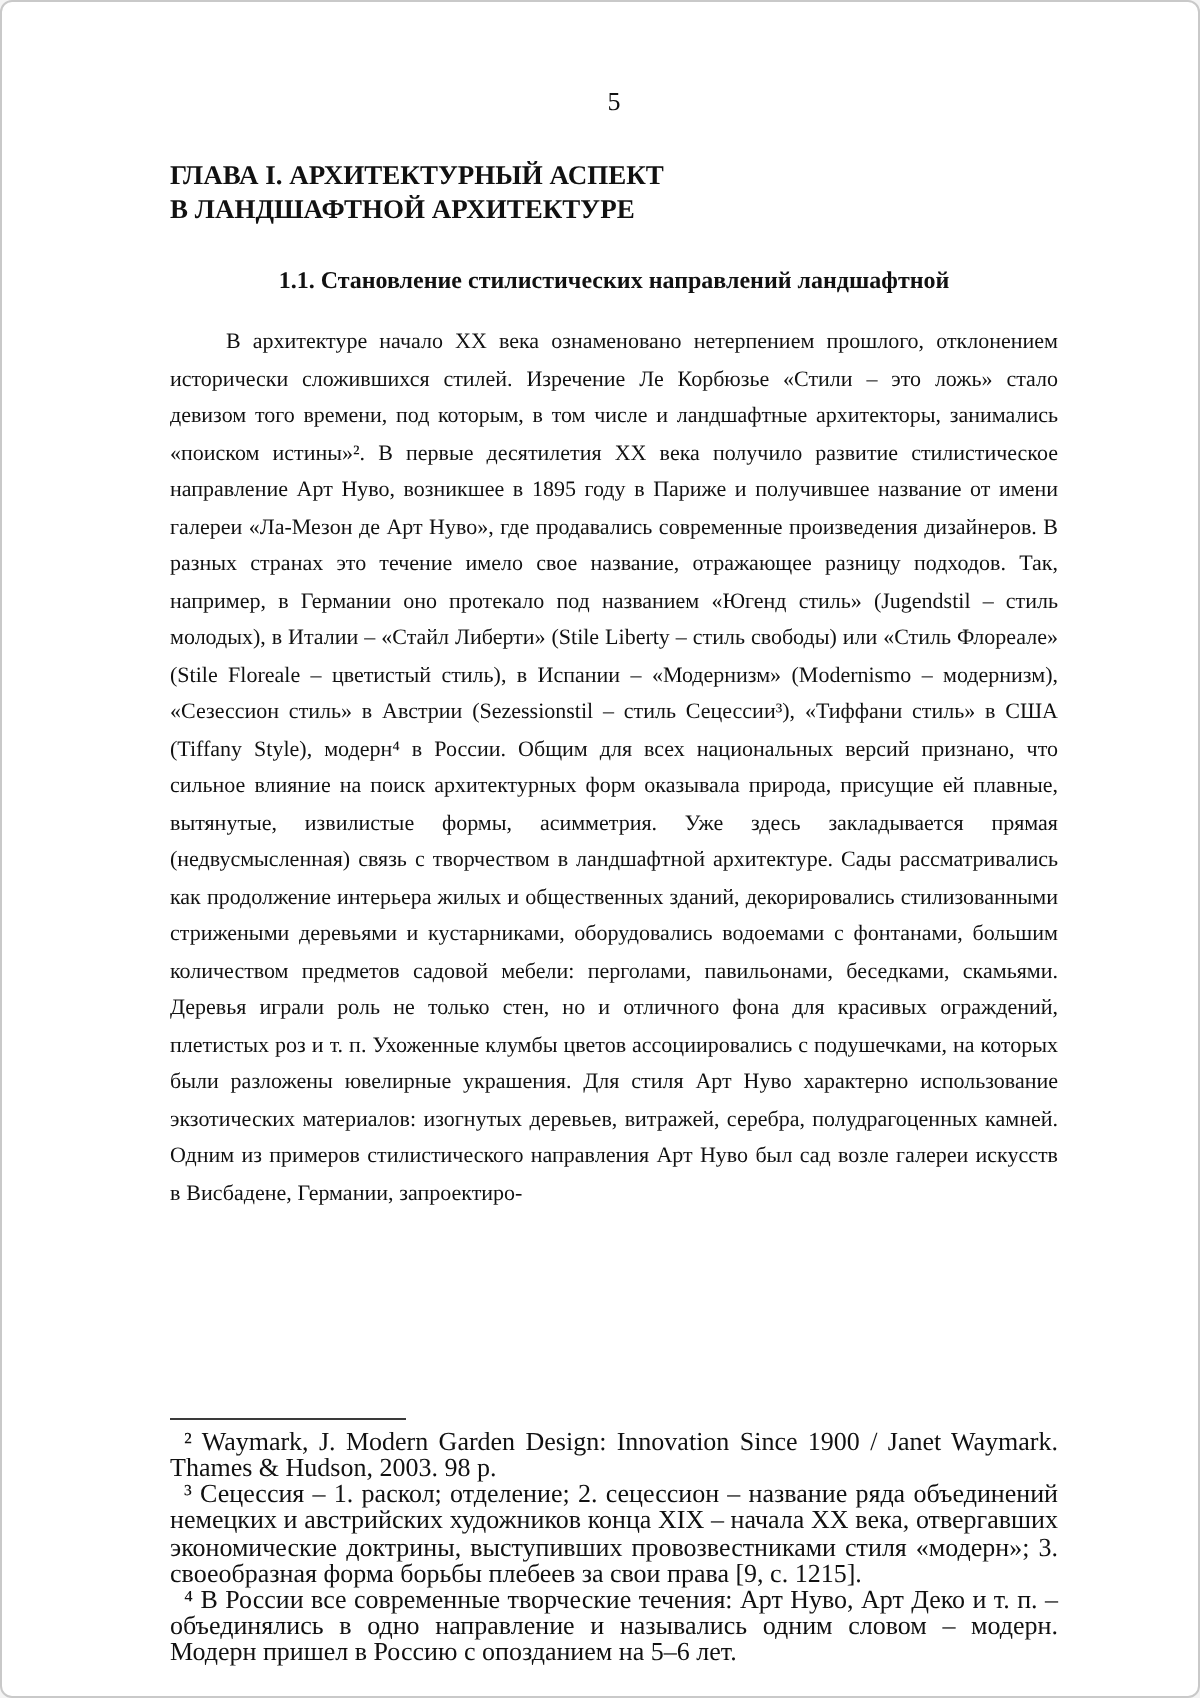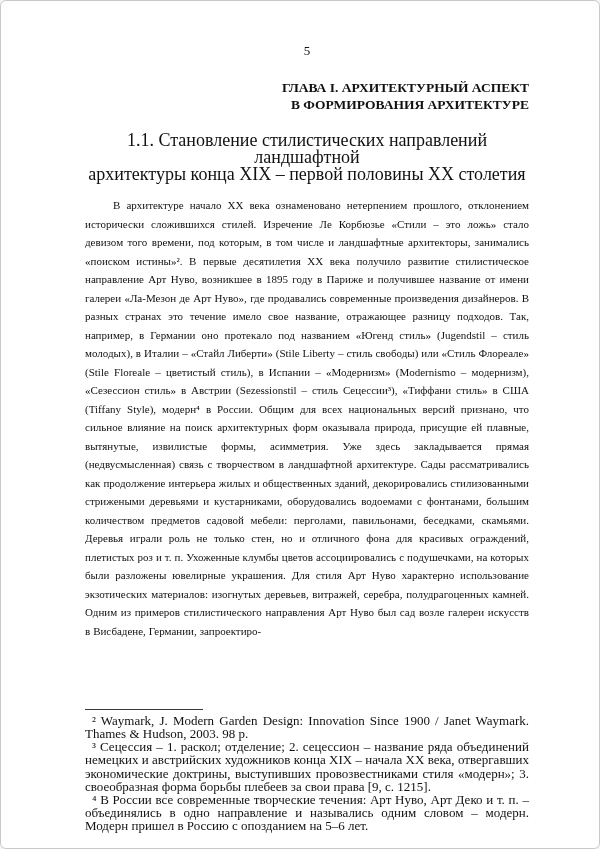--- a/index.html
+++ b/index.html
@@ -23,28 +23,28 @@
   }
   .page-number {
     text-align: center;
     font-size: 13px;
     line-height: 16px;
   }
   .chapter-heading {
     margin: 20px 0 0;
     font-size: 13.5px;
     font-weight: bold;
-    text-align: right;
+    text-align: left;
     line-height: 17px;
   }
   .chapter-heading .hline, .section-heading .hline { display: block; }
   .section-heading {
     margin: 19px 0 0;
-    font-size: 18px;
-    font-weight: normal;
+    font-size: 12px;
+    font-weight: bold;
     text-align: center;
     line-height: 17px;
   }
   .body-text {
     margin: 13px 0 0;
     font-size: 11px;
     line-height: 18.5px;
     text-align: justify;
     text-indent: 28px;
     word-spacing: 0.2px;
@@ -66,26 +66,25 @@
 </style>
 </head>
 <body>
 
 <div class="page">
 
   <div class="page-number">5</div>
 
   <h1 class="chapter-heading">
     <span class="hline">ГЛАВА I. АРХИТЕКТУРНЫЙ АСПЕКТ</span>
-    <span class="hline">В ФОРМИРОВАНИЯ АРХИТЕКТУРЕ</span>
+    <span class="hline">В ЛАНДШАФТНОЙ АРХИТЕКТУРЕ</span>
   </h1>
 
   <h2 class="section-heading">
     <span class="hline">1.1.  Становление стилистических направлений ландшафтной</span>
-    <span class="hline">архитектуры конца XIX – первой половины XX столетия</span>
   </h2>
 
   <p class="body-text">В архитектуре начало XX века ознаменовано нетерпением прошлого, отклонением исторически сложившихся стилей. Изречение Ле Корбюзье «Стили – это ложь» стало девизом того времени, под которым, в том числе и ландшафтные архитекторы, занимались «поиском истины»². В первые десятилетия XX века получило развитие стилистическое направление Арт Нуво, возникшее в 1895 году в Париже и получившее название от имени галереи «Ла-Мезон де Арт Нуво», где продавались современные произведения дизайнеров. В разных странах это течение имело свое название, отражающее разницу подходов. Так, например, в Германии оно протекало под названием «Югенд стиль» (Jugendstil – стиль молодых), в Италии – «Стайл Либерти» (Stile Liberty – стиль свободы) или «Стиль Флореале» (Stile Floreale – цветистый стиль), в Испании – «Модернизм» (Modernismo – модернизм), «Сезессион стиль» в Австрии (Sezessionstil – стиль Сецессии³), «Тиффани стиль» в США (Tiffany Style), модерн⁴ в России. Общим для всех национальных версий признано, что сильное влияние на поиск архитектурных форм оказывала природа, присущие ей плавные, вытянутые, извилистые формы, асимметрия. Уже здесь закладывается прямая (недвусмысленная) связь с творчеством в ландшафтной архитектуре. Сады рассматривались как продолжение интерьера жилых и общественных зданий, декорировались стилизованными стрижеными деревьями и кустарниками, оборудовались водоемами с фонтанами, большим количеством предметов садовой мебели: перголами, павильонами, беседками, скамьями. Деревья играли роль не только стен, но и отличного фона для красивых ограждений, плетистых роз и т. п. Ухоженные клумбы цветов ассоциировались с подушечками, на которых были разложены ювелирные украшения. Для стиля Арт Нуво характерно использование экзотических материалов: изогнутых деревьев, витражей, серебра, полудрагоценных камней. Одним из примеров стилистического направления Арт Нуво был сад возле галереи искусств в Висбадене, Германии, запроектиро-</p>
 
   <div class="footnote-block">
     <div class="footnote-separator"></div>
     <p class="footnote">² Waymark, J. Modern Garden Design: Innovation Since 1900 / Janet Waymark. Thames &amp; Hudson, 2003. 98 p.</p>
     <p class="footnote">³ Сецессия – 1. раскол; отделение; 2. сецессион – название ряда объединений немецких и австрийских художников конца XIX – начала XX века, отвергавших экономические доктрины, выступивших провозвестниками стиля «модерн»; 3. своеобразная форма борьбы плебеев за свои права [9, с. 1215].</p>
     <p class="footnote">⁴ В России все современные творческие течения: Арт Нуво, Арт Деко и т. п. – объединялись в одно направление и назывались одним словом – модерн. Модерн пришел в Россию с опозданием на 5–6 лет.</p>
   </div>

